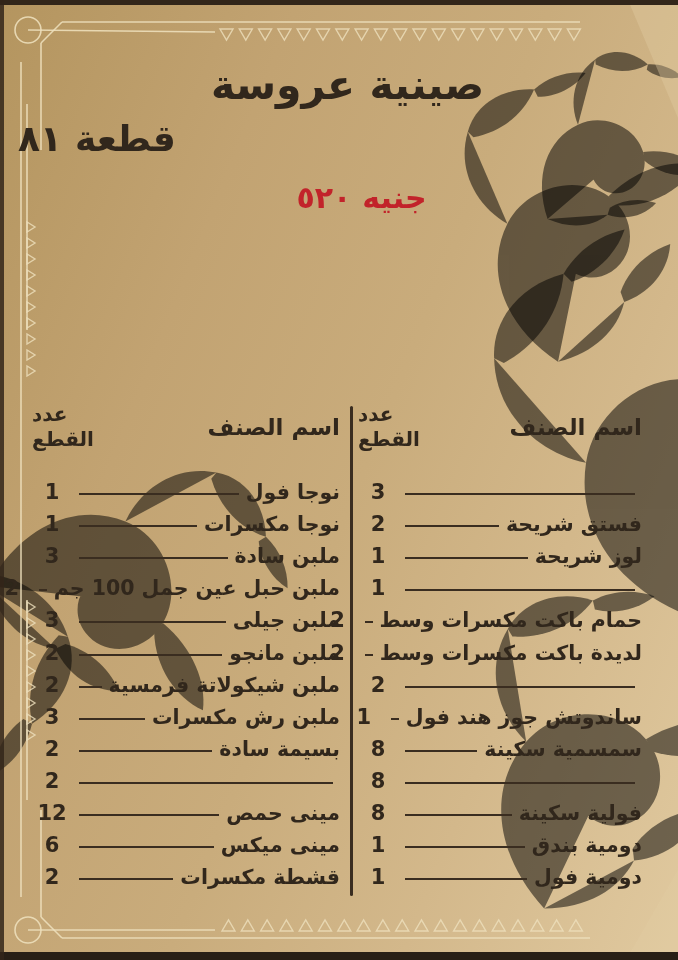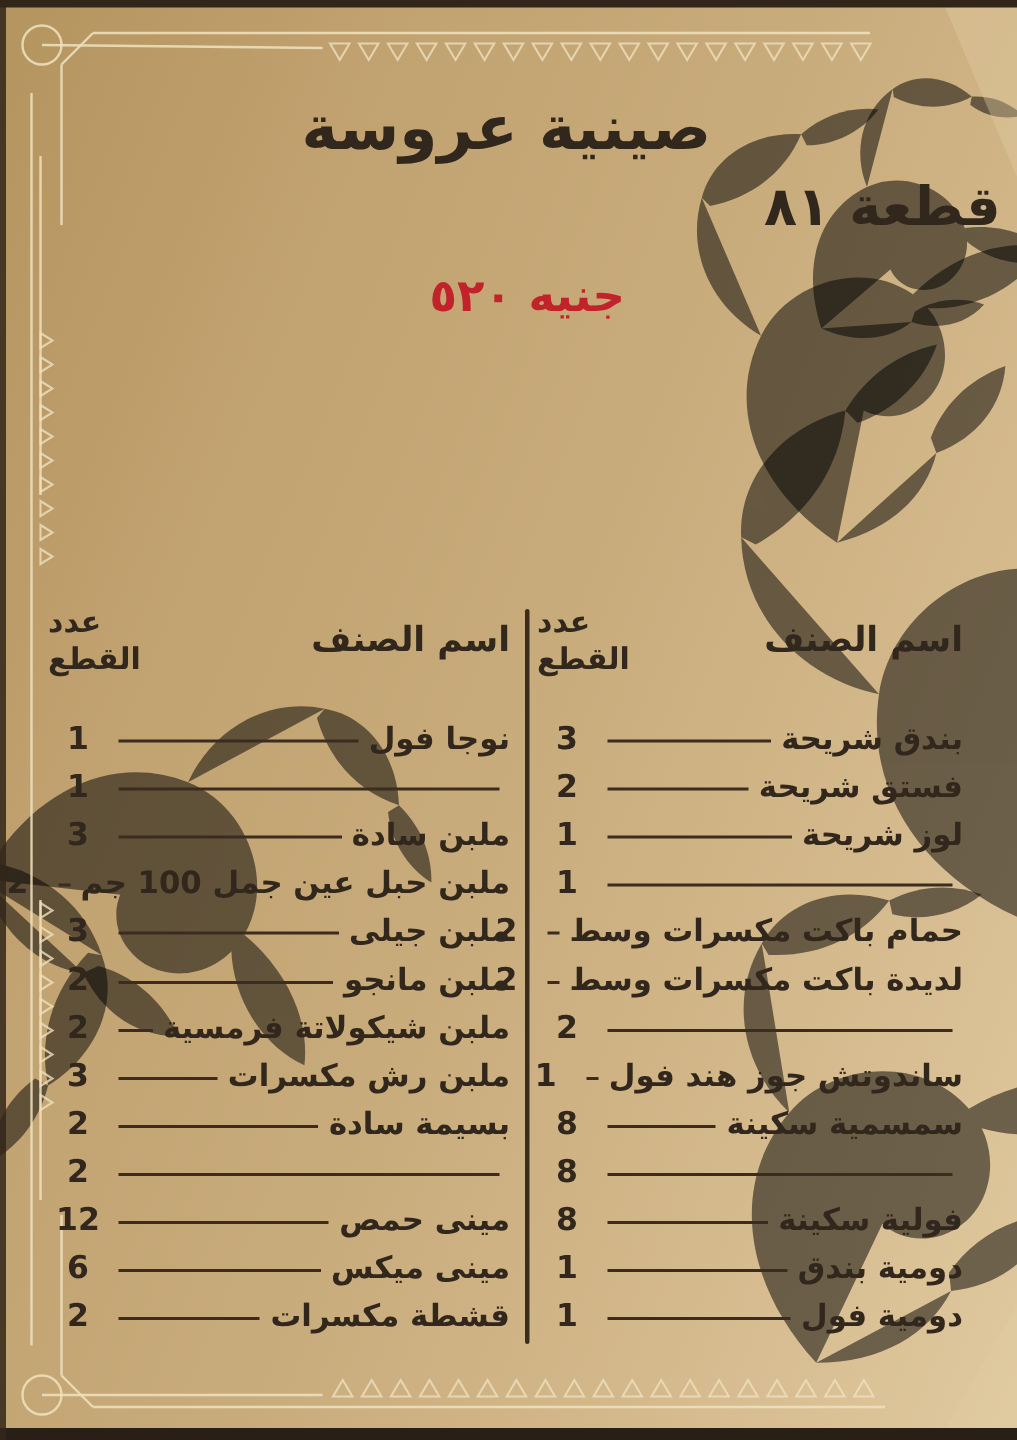--- a/index.html
+++ b/index.html
@@ -12,23 +12,23 @@
   .edge.top{left:0;top:0;width:678px;height:5px;}
   .edge.bottom{left:0;top:952px;width:678px;height:8px;background:#281f16;}
   .edge.left{left:0;top:0;width:4px;height:960px;opacity:.85;}
   
   svg.orn{position:absolute;left:0;top:0;width:678px;height:960px;z-index:1;pointer-events:none;}
   .frame-stroke{stroke:var(--frame,#eee0bd);stroke-width:1.6;fill:none;opacity:.88;}
   .tri{stroke:var(--frame,#eee0bd);stroke-width:1.4;fill:none;opacity:.8;}
   .dm{opacity:.5;}
   .band{fill:var(--pattern,#e2cda2);opacity:.38;}
   
-  .hero{position:absolute;left:8px;top:62px;width:659px;text-align:center;z-index:3;color:var(--ink,#31271c);}
+  .hero{position:absolute;left:18px;top:62px;width:659px;text-align:center;z-index:3;color:var(--ink,#31271c);}
   .title{font-size:41px;font-weight:bold;letter-spacing:0;line-height:1.15;}
-  .pieces{margin-top:9px;display:flex;justify-content:flex-end;align-items:baseline;gap:13px;
+  .pieces{margin-top:9px;display:flex;justify-content:flex-start;align-items:baseline;gap:13px;
           font-size:36px;font-weight:bold;direction:ltr;}
   .price{margin-top:21px;display:flex;justify-content:center;align-items:baseline;gap:11px;
          font-size:30px;font-weight:bold;color:var(--accent,#c2232a);direction:ltr;transform:translateX(14px);}
   
   .tablewrap{position:absolute;left:0;top:398px;width:678px;z-index:3;color:var(--ink,#31271c);}
   .col{position:absolute;top:0;direction:rtl;}
   .col.right{left:358px;width:284px;}
   .col.left{left:32px;width:308px;}
   .divider{position:absolute;left:350px;top:8px;width:3px;height:490px;background:#3a2d20;border-radius:2px;}
   .colhead{display:flex;justify-content:space-between;align-items:center;height:58px;margin-bottom:20px;}
@@ -182,21 +182,20 @@
     <section class="col right">
       <div class="colhead">
         <div class="namehead">اسم الصنف</div>
         <div class="qtyhead">
           <span>عدد</span>
           <span>القطع</span>
         </div>
       </div>
       <div class="rows">
   <div class="row">
-    <span class="iname">بندق شريحة</span>
     <span class="leader"></span>
     <span class="iqty">3</span>
   </div>
 
   <div class="row">
     <span class="iname">فستق شريحة</span>
     <span class="leader"></span>
     <span class="iqty">2</span>
   </div>
 
@@ -274,20 +273,21 @@
         </div>
       </div>
       <div class="rows">
   <div class="row">
     <span class="iname">نوجا فول</span>
     <span class="leader"></span>
     <span class="iqty">1</span>
   </div>
 
   <div class="row">
+    <span class="iname">نوجا مكسرات</span>
     <span class="leader"></span>
     <span class="iqty">1</span>
   </div>
 
   <div class="row">
     <span class="iname">ملبن سادة</span>
     <span class="leader"></span>
     <span class="iqty">3</span>
   </div>
 

